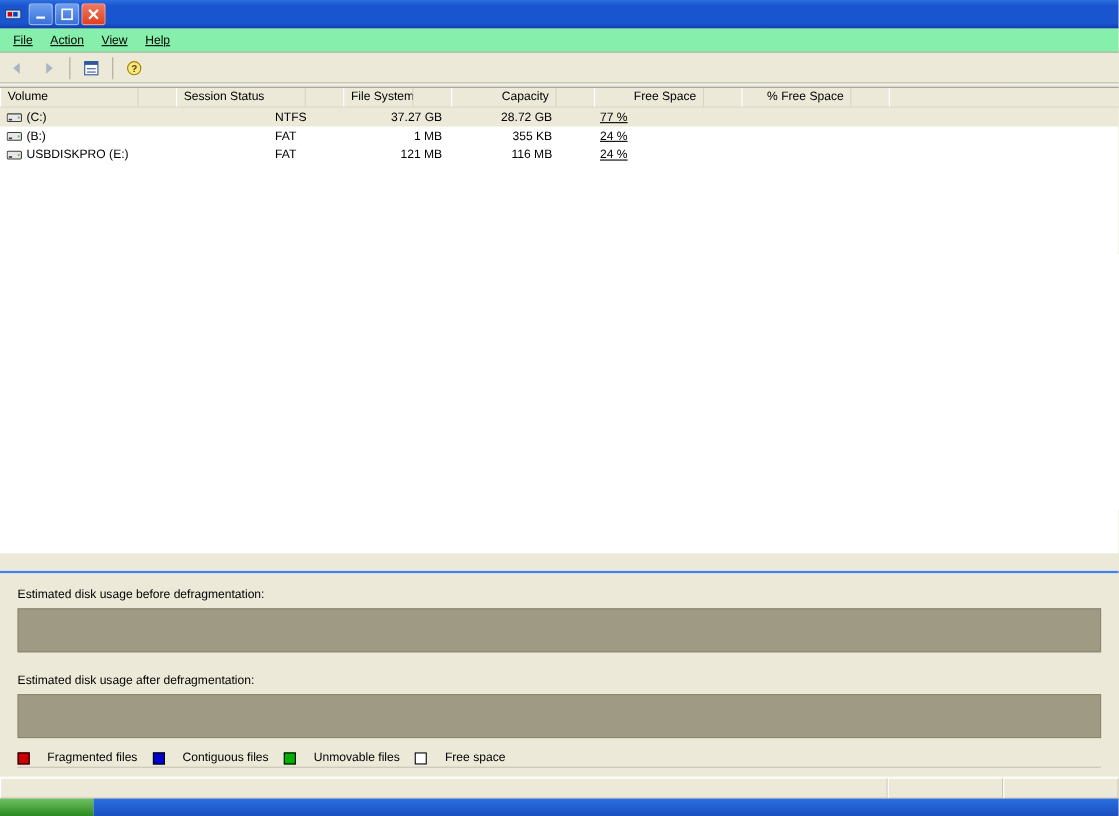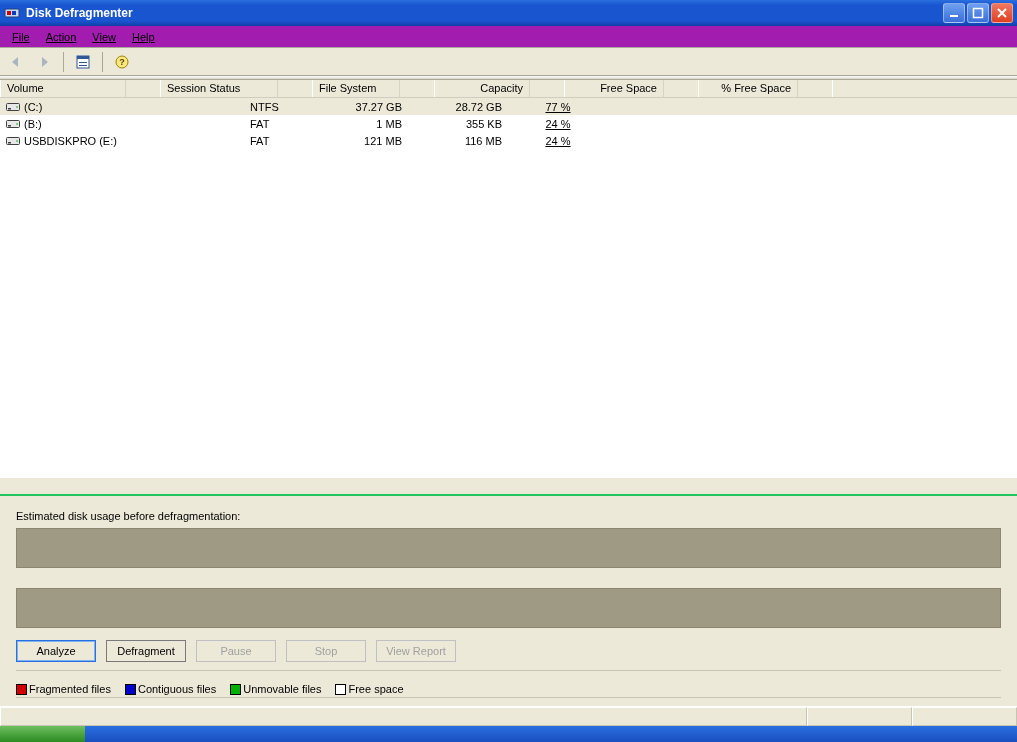--- a/index.html
+++ b/index.html
@@ -38,21 +38,21 @@
     border:1px solid #fff6;
     border-radius:3px;
     display:flex; align-items:center; justify-content:center;
     background: linear-gradient(#6fa0f0,#3a6fd8);
   }
   .title-btn.close { background: linear-gradient(#f07860,#e04020); }
   .title-btn svg { width:12px; height:12px; }
   
   .menubar {
     height:22px;
-    background:#a21caf;
+    background:#86efac;
     border-bottom:1px solid #aca899;
     display:flex;
     align-items:center;
     padding:0 4px;
   }
   .menuitem {
     padding:2px 8px;
     cursor:default;
   }
   .menuitem span { text-decoration: underline; text-underline-offset:1px; }
@@ -90,21 +90,21 @@
   }
   .colhdr .hc {
     border-right:1px solid #d8d4c4;
     border-left:1px solid #fff;
     padding:2px 6px;
     overflow:hidden;
     white-space:nowrap;
   }
   .hc.vol { width:126px; text-align:left; }
   .hc.sess { width:118px; text-align:left; }
-  .hc.fs  { width:88px;  text-align:left; }
+  .hc.fs  { width:64px;  text-align:left; }
   .hc.cap { width:96px;  text-align:right; }
   .hc.free{ width:100px; text-align:right; }
   .hc.pct { width:100px; text-align:right; }
   .hc.rest{ flex:1 1 auto; border-right:none; }
   
   .rows { background:#fff; flex:0 0 auto; }
   .row {
     display:flex;
     height:17px;
     align-items:center;
@@ -117,21 +117,21 @@
   .rc.cap { width:76px;  text-align:right; }
   .rc.free{ width:100px; text-align:right; }
   .rc.pct { width:100px; text-align:center;text-decoration:underline; }
   .drive-icon { width:14px; height:10px; display:flex; }
   .drive-icon svg { width:14px; height:10px; }
   
   .rowspace { background:#fff; flex:1 1 auto; }
   
   .bottom {
     flex:0 0 auto;
-    border-top:2px solid #22c55e;
+    border-top:2px solid #3b82f6;
     background:#ece9d8;
     padding:14px 16px 6px 16px;
     display:flex;
     flex-direction:column;
     gap:6px;
     margin-top:16px;
   }
   .bar {
     height:40px;
     background:#9e9a84;
@@ -165,21 +165,21 @@
   }
   
   .legend {
     display:flex;
     gap:14px;
     align-items:center;
     padding:6px 0 2px 0;
     border-bottom:1px solid #c8c4b4;
     margin-bottom:2px;
   }
-  .lg { display:flex; align-items:center; gap:2px; }
+  .lg { display:flex; align-items:center; gap:16px; }
   .sw { width:11px; height:11px; border:1px solid #000; }
   
   .statusbar {
     height:20px;
     background:#ece9d8;
     border-top:1px solid #fff;
     display:flex;
   }
   .statusbar .cell {
     border:1px solid #c8c4b4;
@@ -201,21 +201,20 @@
 <body>
 
 <div class="titlebar">
   <span class="app-icon">
     <svg viewBox="0 0 16 16">
         <rect x="1" y="4" width="14" height="8" rx="1" fill="#c8d8f0" stroke="#20407a"></rect>
         <rect x="3" y="6" width="4" height="4" fill="#d00000"></rect>
         <rect x="8" y="6" width="4" height="4" fill="#0040c0"></rect>
       </svg>
   </span>
-  <span class="title-text">Disk Defragmenter</span>
   <div class="title-btns">
     <div class="title-btn">
       <svg viewBox="0 0 12 12">
           <rect x="2" y="8" width="8" height="2" fill="#fff"></rect>
         </svg>
     </div>
     <div class="title-btn">
       <svg viewBox="0 0 12 12">
           <rect x="1.5" y="1.5" width="9" height="9" fill="none" stroke="#fff" stroke-width="1.5"></rect>
         </svg>
@@ -328,29 +327,23 @@
       <div class="rc free">116 MB</div>
       <div class="rc pct">24 %</div>
     </div>
   </div>
 <div class="rowspace"></div>
 
 <div class="bottom">
   <div>Estimated disk usage before defragmentation:</div>
   <div class="bar"></div>
   <div style="height:8px"></div>
+  <div>Estimated disk usage after defragmentation:</div>
   <div class="bar"></div>
 
-  <div class="btnrow">
-    <button class="act default">Analyze</button>
-    <button class="act">Defragment</button>
-    <button class="act" disabled="">Pause</button>
-    <button class="act" disabled="">Stop</button>
-    <button class="act" disabled="">View Report</button>
-  </div>
 
   <div class="legend">
     <div class="lg">
       <span class="sw" style="background:#d00000"></span>
       <span>Fragmented files</span>
     </div>
     <div class="lg">
       <span class="sw" style="background:#0000c8"></span>
       <span>Contiguous files</span>
     </div>

